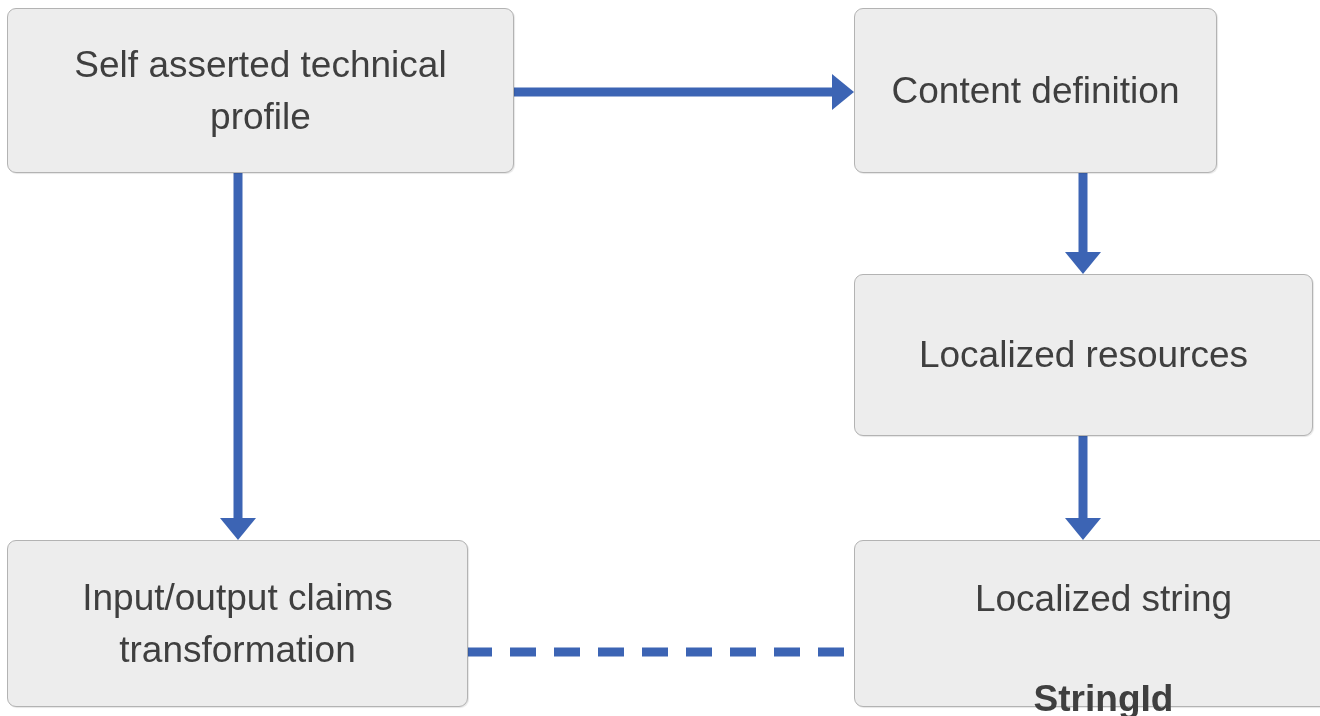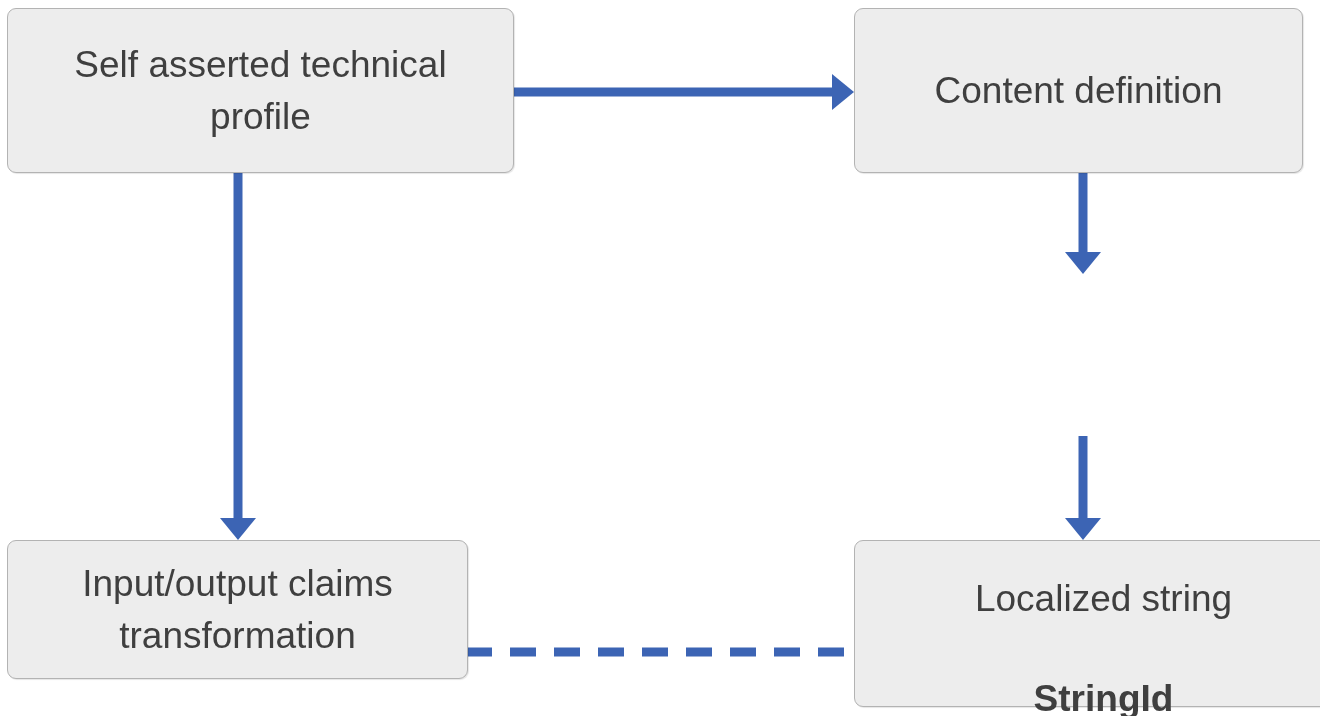--- a/index.html
+++ b/index.html
@@ -42,23 +42,23 @@
   .node .label {
     display: block;
     width: 100%;
     white-space: pre-line;
   }
   .node .strong {
     font-weight: 700;
   }
 
   #node-self-asserted-profile { left: 7px;   top: 8px;   width: 507px; height: 165px; }
-  #node-content-definition    { left: 854px; top: 8px;   width: 449px; height: 165px; }
+  #node-content-definition    { left: 854px; top: 8px;   width: 363px; height: 165px; }
   #node-localized-resources   { left: 854px; top: 274px; width: 459px; height: 162px; }
-  #node-claims-transformation { left: 7px;   top: 540px; width: 461px; height: 139px; }
+  #node-claims-transformation { left: 7px;   top: 540px; width: 461px; height: 167px; }
   #node-localized-string      { left: 854px; top: 540px; width: 499px; height: 167px; }
 
   
   #node-localized-string .label { line-height: 50px; }
 
   
   #connectors {
     position: absolute;
     left: 0;
     top: 0;
@@ -114,20 +114,23 @@
 
   <div class="node" id="node-self-asserted-profile">
     <span class="label">Self asserted technical
 profile</span>
   </div>
 
   <div class="node" id="node-content-definition">
     <span class="label">Content definition</span>
   </div>
 
+  <div class="node" id="node-localized-resources">
+    <span class="label">Localized resources</span>
+  </div>
 
   <div class="node" id="node-claims-transformation">
     <span class="label">Input/output claims
 transformation</span>
   </div>
 
   <div class="node" id="node-localized-string">
     <span class="label">
       <span>Localized string</span><br>
       <span class="strong">StringId</span>

